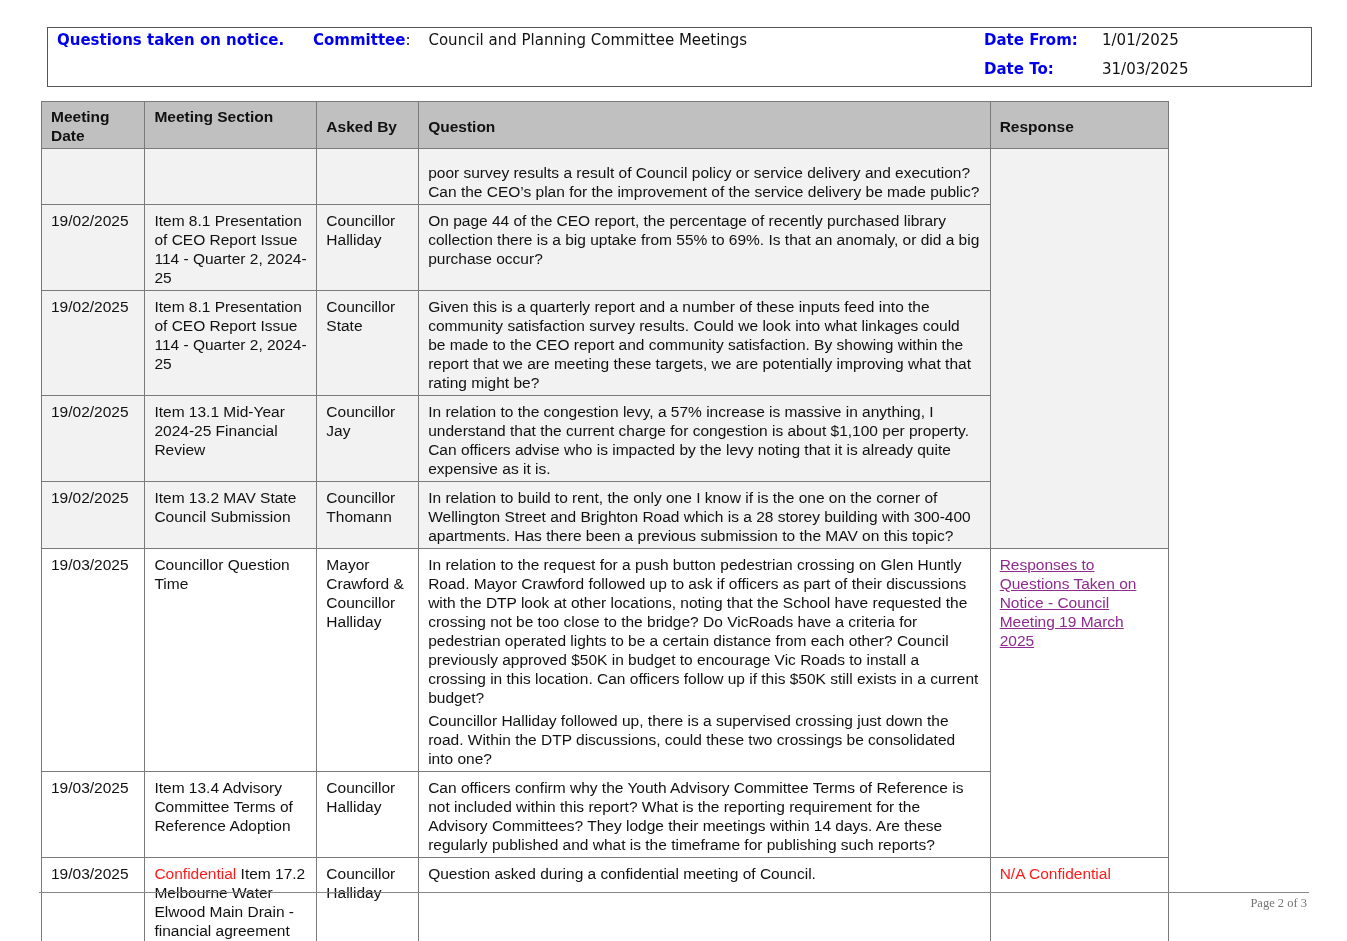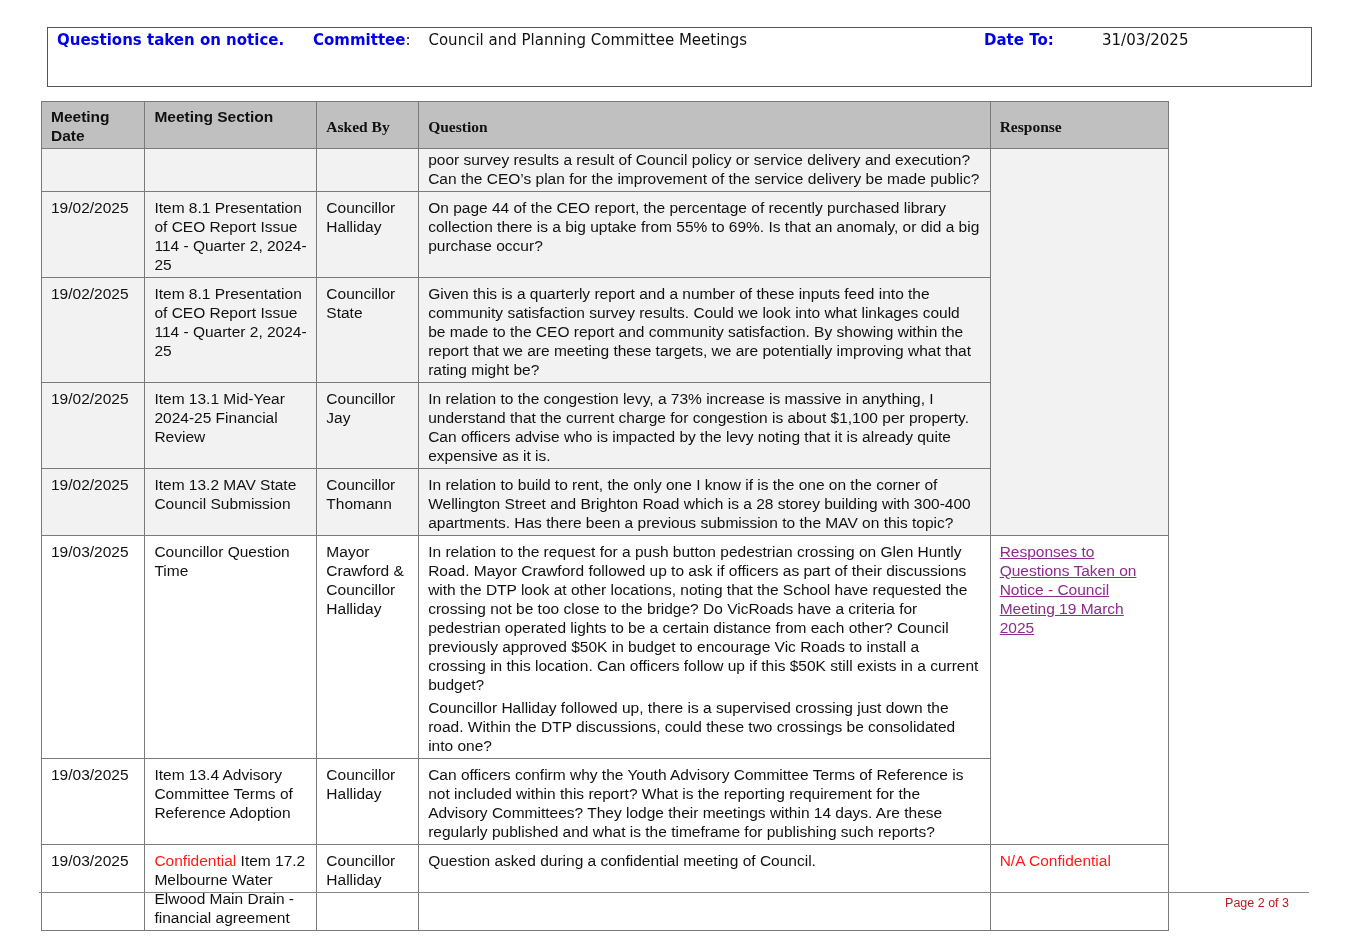--- a/index.html
+++ b/index.html
@@ -17,43 +17,47 @@
   .hdr-dates { position: absolute; left: 936px; top: 3px; }
   .date-row { display: flex; height: 29px; }
   .date-row .lbl { width: 118px; }
   .date-row .val { color: #111; }
 
   table.q { position: absolute; left: 41px; top: 101px; width: 1128px;
             border-collapse: collapse; font-size: 15.5px; line-height: 19px; }
   table.q th, table.q td { border: 1.5px solid #7a7a7a; vertical-align: top;
             padding: 6px 9px 3px 9px; text-align: left; }
   table.q th { background: #c0c0c0; font-weight: bold; height: 38px; padding-top: 5px; }
-  table.q th.mid { vertical-align: middle; font-family: Liberation Serif, serif; }
+  table.q th.mid { vertical-align: middle; }
   tr.grey td { background: #f2f2f2; }
   tr.white td { background: #ffffff; }
   td.resp { text-align: center; }
   td.resp.grey { background: #f2f2f2 !important; }
   .link { color: #8e2b8e; text-decoration: underline; cursor: pointer; }
   .red { color: #ff1a1a; }
   .para2 { margin-top: 4px; }
   p { margin: 0; }
 
   .footer-line { position: absolute; left: 39px; top: 892px; width: 1270px; height: 1px; background: #888; }
-  .page-num { position: absolute; right: 58px; top: 896px; font-family: Liberation Sans, sans-serif;
-              font-size: 12.5px; color: #b91c1c; }
+  .page-num { position: absolute; right: 40px; top: 896px; font-family: Liberation Serif, serif;
+              font-size: 12.5px; color: #737373; }
 </style>
 </head>
 <body>
 
 <div class="hdr-box">
   <div class="hdr-title blue">Questions taken on notice.</div>
   <div class="hdr-committee">
     <span class="blue">Committee</span><span class="colon">:</span><span class="val">Council and Planning Committee Meetings</span>
   </div>
   <div class="hdr-dates">
+    <div class="date-row">
+      <span class="lbl blue">Date From:</span>
+      <span class="val">1/01/2025</span>
+    </div>
     <div class="date-row">
       <span class="lbl blue">Date To:</span>
       <span class="val">31/03/2025</span>
     </div>
   </div>
 </div>
 
 <table class="q">
   <colgroup>
     <col style="width:105px">
@@ -69,40 +73,40 @@
       <th class="mid">Asked By</th>
       <th class="mid">Question</th>
       <th class="mid">Response</th>
     </tr>
   </thead>
   <tbody>
     <tr class="grey" style="height:43px">
       <td></td>
       <td></td>
       <td></td>
-      <td style="padding-top:1px">poor survey results a result of Council policy or service delivery and execution? Can the CEO’s plan for the improvement of the service delivery be made public?</td>
+      <td style="padding-top:14px">poor survey results a result of Council policy or service delivery and execution? Can the CEO’s plan for the improvement of the service delivery be made public?</td>
       <td class="resp grey" rowspan="5"></td>
     </tr>
     <tr class="grey" style="height:86px">
       <td>19/02/2025</td>
       <td>Item 8.1 Presentation of CEO Report Issue 114 - Quarter 2, 2024-25</td>
       <td>Councillor Halliday</td>
       <td>On page 44 of the CEO report, the percentage of recently purchased library collection there is a big uptake from 55% to 69%. Is that an anomaly, or did a big purchase occur?</td>
     </tr>
     <tr class="grey" style="height:86px">
       <td>19/02/2025</td>
       <td>Item 8.1 Presentation of CEO Report Issue 114 - Quarter 2, 2024-25</td>
       <td>Councillor State</td>
       <td>Given this is a quarterly report and a number of these inputs feed into the community satisfaction survey results. Could we look into what linkages could be made to the CEO report and community satisfaction. By showing within the report that we are meeting these targets, we are potentially improving what that rating might be?</td>
     </tr>
     <tr class="grey" style="height:67px">
       <td>19/02/2025</td>
       <td>Item 13.1 Mid-Year 2024-25 Financial Review</td>
       <td>Councillor Jay</td>
-      <td>In relation to the congestion levy, a 73% increase is massive in anything, I understand that the current charge for congestion is about $1,100 per property. Can officers advise who is impacted by the levy noting that it is already quite expensive as it is.</td>
+      <td>In relation to the congestion levy, a 57% increase is massive in anything, I understand that the current charge for congestion is about $1,100 per property. Can officers advise who is impacted by the levy noting that it is already quite expensive as it is.</td>
     </tr>
     <tr class="grey" style="height:67px">
       <td>19/02/2025</td>
       <td>Item 13.2 MAV State Council Submission</td>
       <td>Councillor Thomann</td>
       <td>In relation to build to rent, the only one I know if is the one on the corner of Wellington Street and Brighton Road which is a 28 storey building with 300-400 apartments. Has there been a previous submission to the MAV on this topic?</td>
     </tr>
     <tr class="white" style="height:186px">
       <td>19/03/2025</td>
       <td>Councillor Question Time</td>

